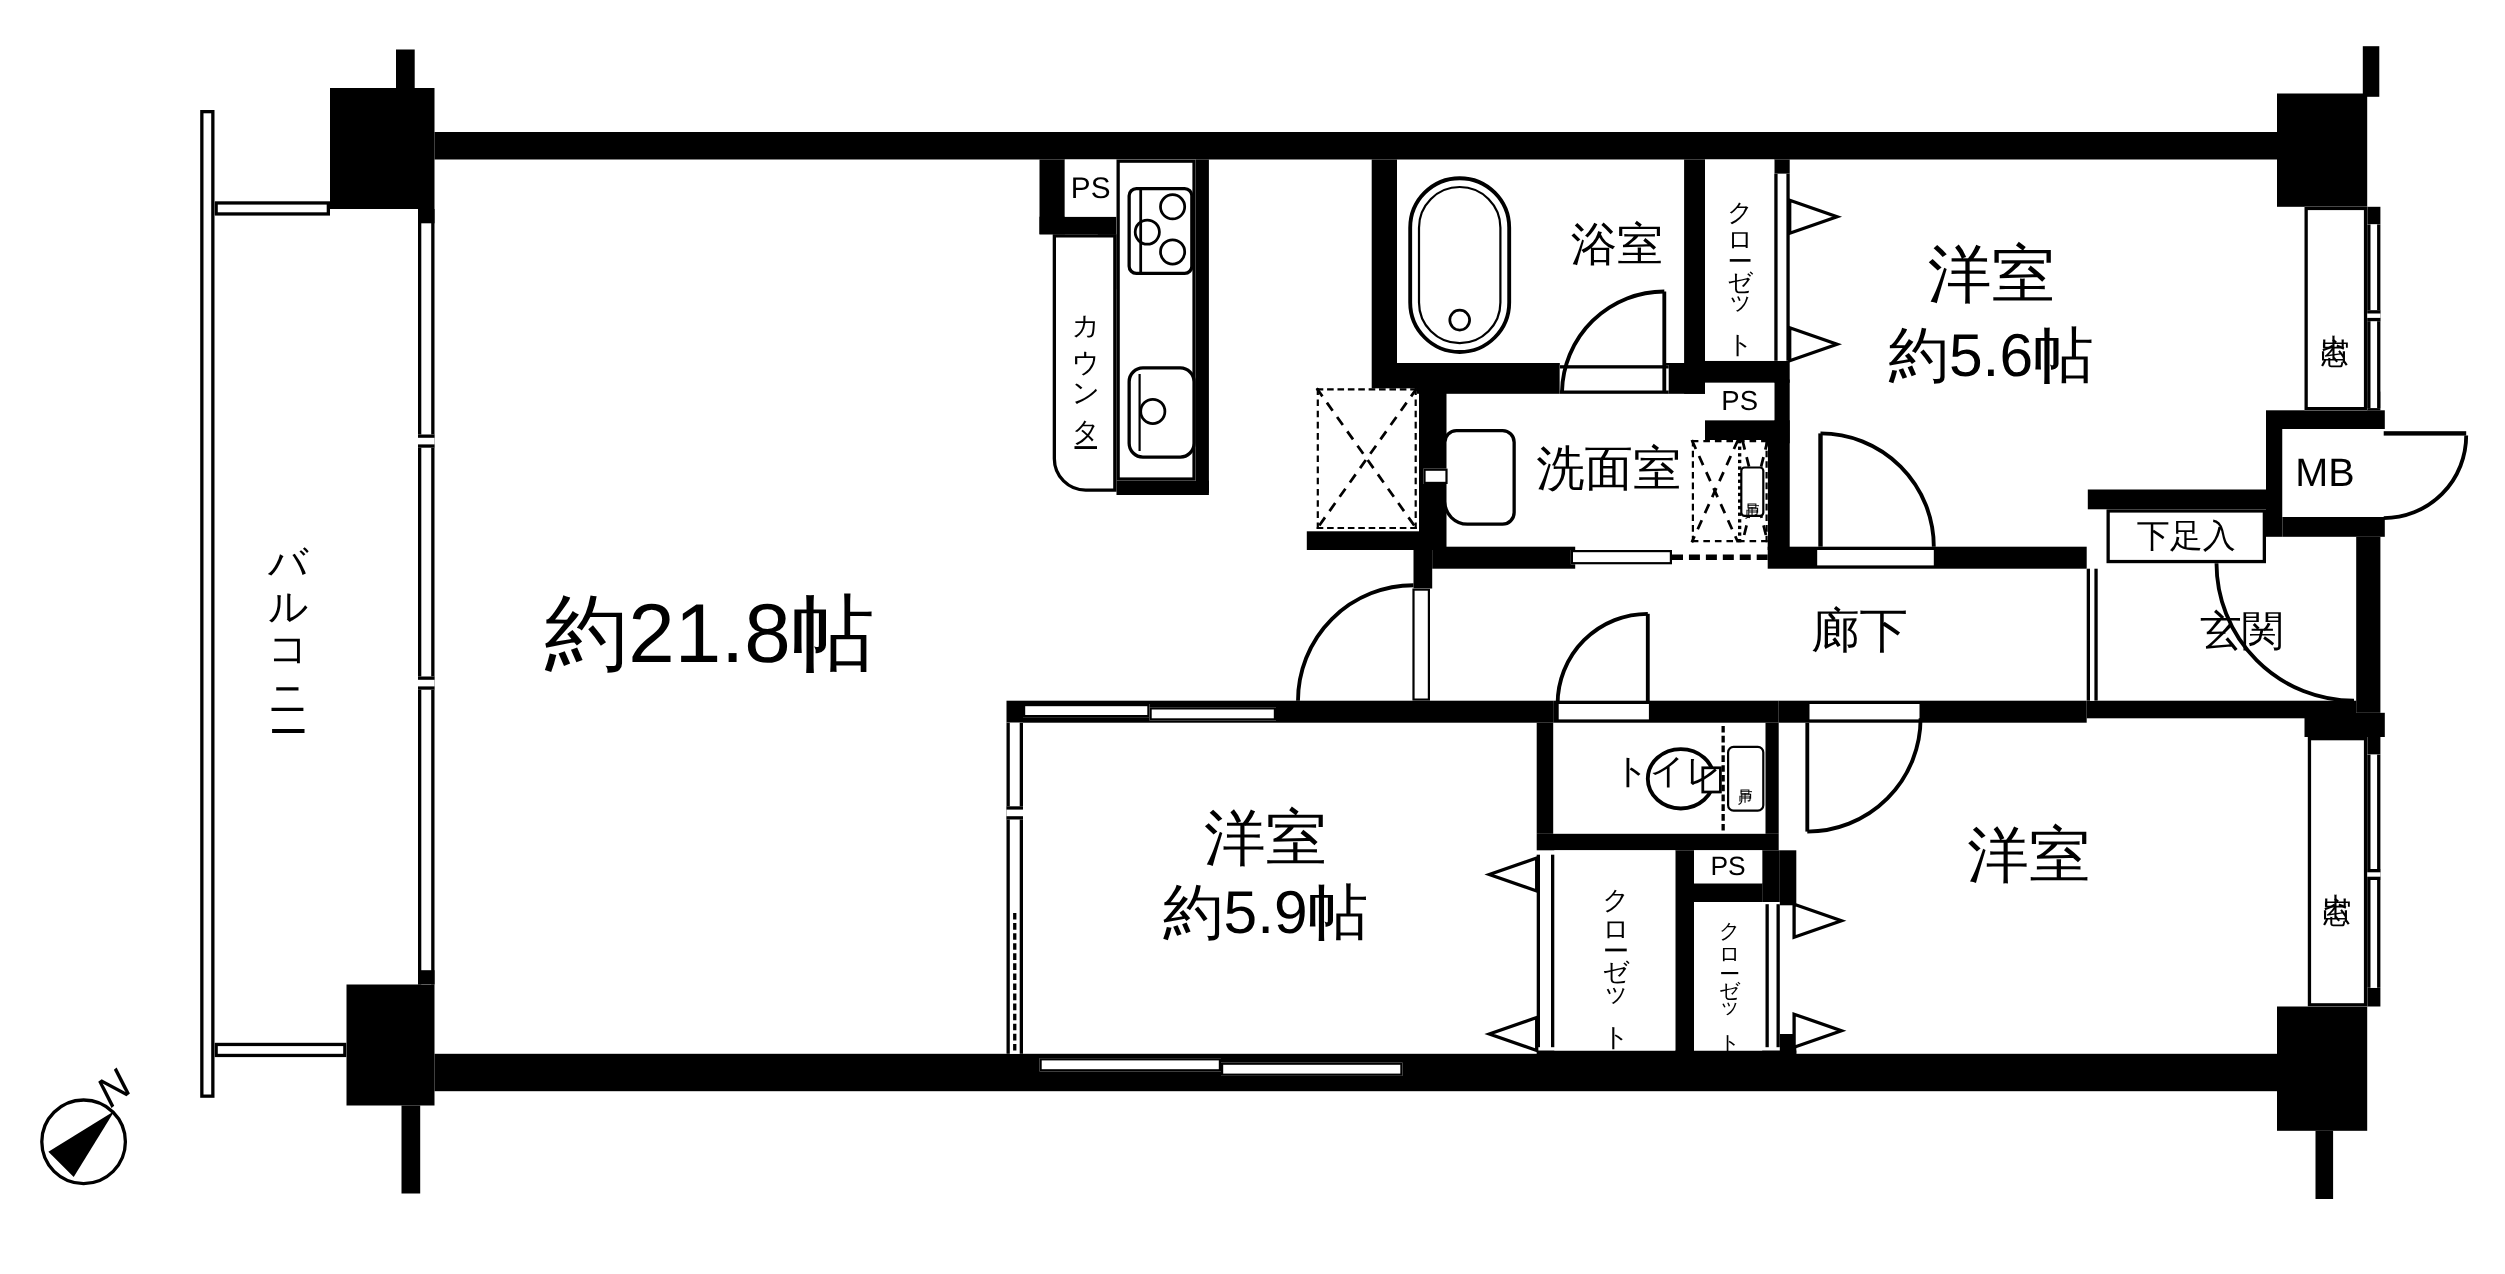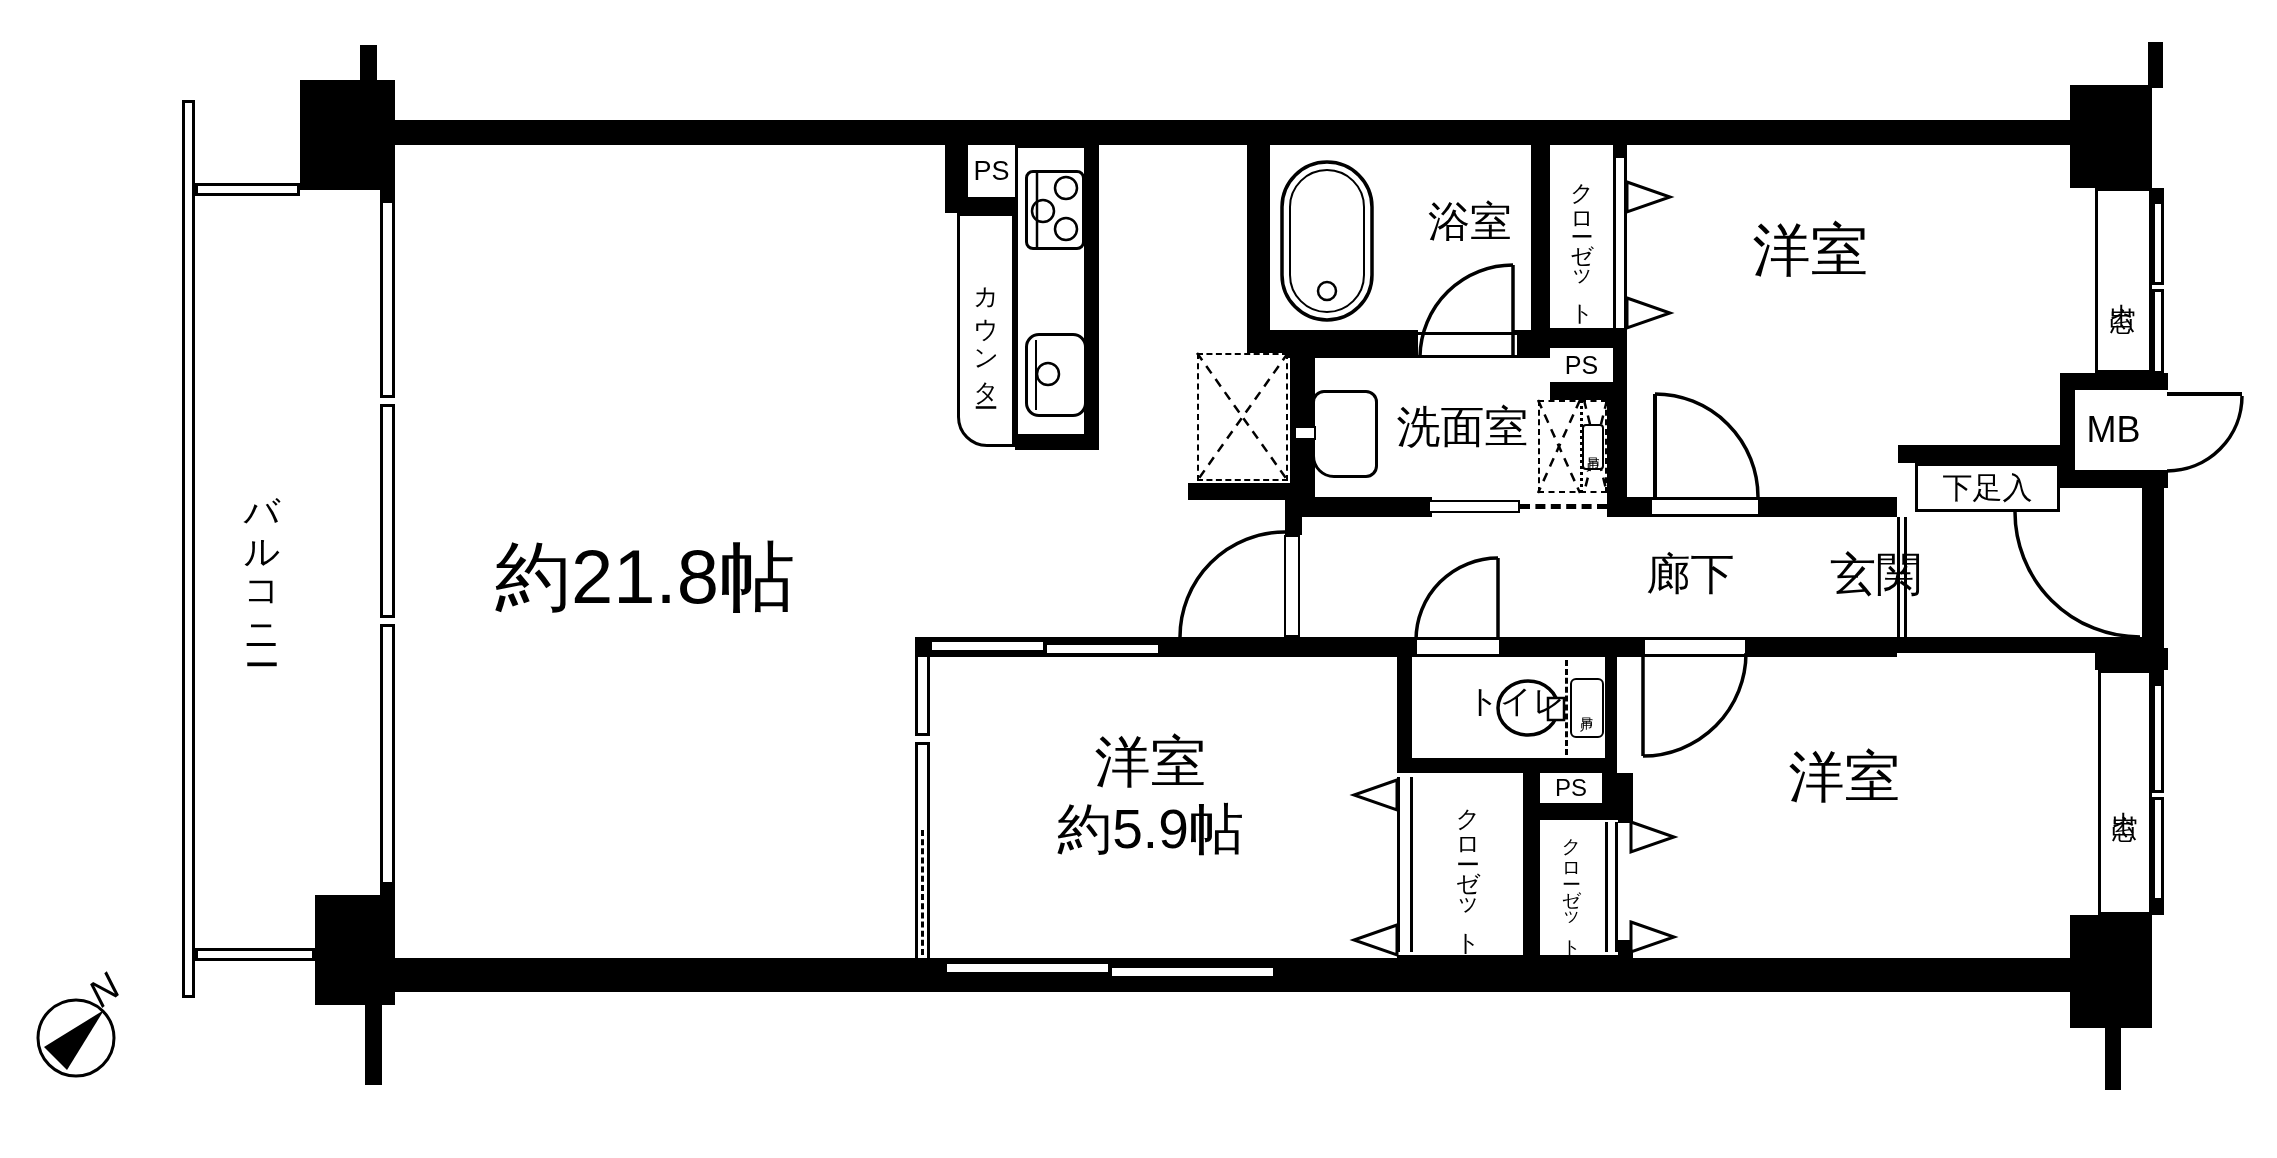--- a/index.html
+++ b/index.html
@@ -210,25 +210,26 @@
   <div class="lbl" style="left:968px;top:150px;width:47px;height:42px;font-size:27px;">PS</div>
   <div class="lbl v" style="left:965px;top:228px;width:42px;height:210px;font-size:25px;">カウンター</div>
 
   <div class="lbl" style="left:1395px;top:198px;width:150px;height:48px;font-size:42px;">浴室</div>
   <div class="lbl v" style="left:1553px;top:158px;width:58px;height:168px;font-size:23px;">クローゼット</div>
   <div class="lbl" style="left:1550px;top:350px;width:63px;height:31px;font-size:25px;">PS</div>
   <div class="lbl" style="left:1380px;top:404px;width:165px;height:46px;font-size:44px;">洗面室</div>
   <div class="lbl v" style="left:1583px;top:426px;width:21px;height:43px;font-size:14px;letter-spacing:1px;">吊戸</div>
 
   <div class="lbl" style="left:1718px;top:218px;width:185px;height:64px;font-size:58px;">洋室</div>
+  <div class="lbl" style="left:1675px;top:292px;width:270px;height:62px;font-size:55px;">約5.6帖</div>
   <div class="lbl v" style="left:2102px;top:222px;width:40px;height:126px;font-size:27px;">出窓</div>
 
   <div class="lbl" style="left:2075px;top:398px;width:77px;height:64px;font-size:36px;">MB</div>
   <div class="lbl" style="left:1920px;top:467px;width:135px;height:42px;font-size:30px;">下足入</div>
-  <div class="lbl" style="left:1816px;top:550px;width:120px;height:48px;font-size:46px;">玄関</div>
+  <div class="lbl" style="left:1978px;top:550px;width:120px;height:48px;font-size:38px;">玄関</div>
   <div class="lbl" style="left:1638px;top:550px;width:105px;height:48px;font-size:44px;">廊下</div>
 
   <div class="lbl" style="left:1470px;top:682px;width:92px;height:38px;font-size:32px;">トイレ</div>
   <div class="lbl v" style="left:1573px;top:682px;width:28px;height:52px;font-size:14px;letter-spacing:1px;">吊戸</div>
 
   <div class="lbl" style="left:1540px;top:774px;width:62px;height:28px;font-size:24px;">PS</div>
   <div class="lbl v" style="left:1450px;top:788px;width:36px;height:160px;font-size:24px;">クローゼット</div>
   <div class="lbl v" style="left:1555px;top:826px;width:34px;height:124px;font-size:19px;">クローゼット</div>
 
   <div class="lbl" style="left:1058px;top:731px;width:185px;height:62px;font-size:56px;">洋室</div>

